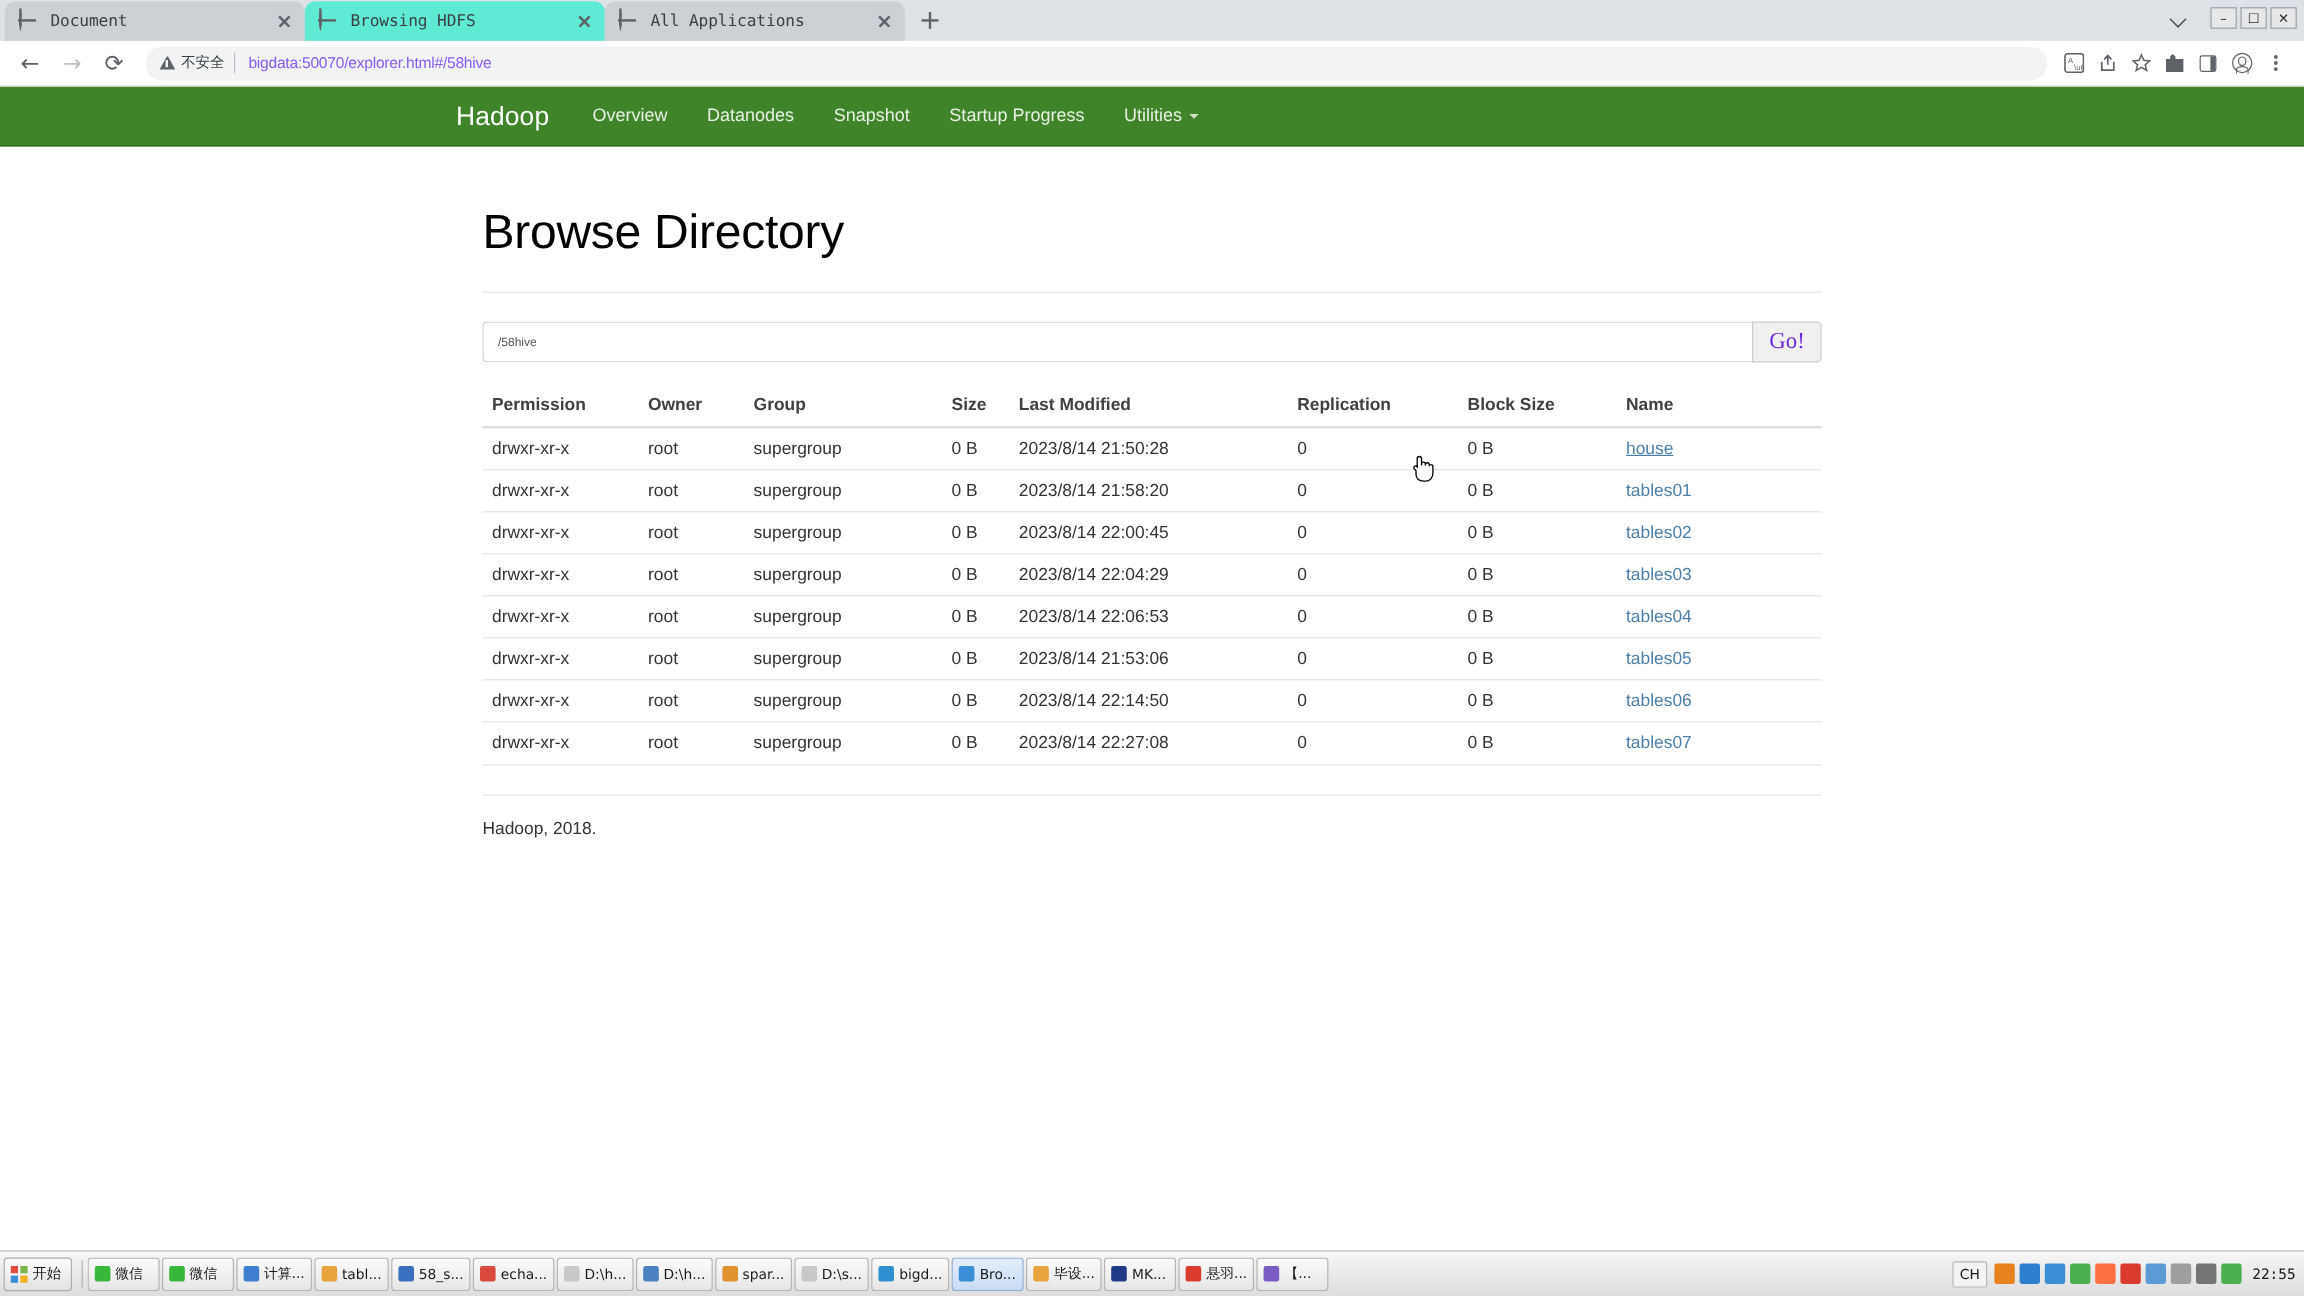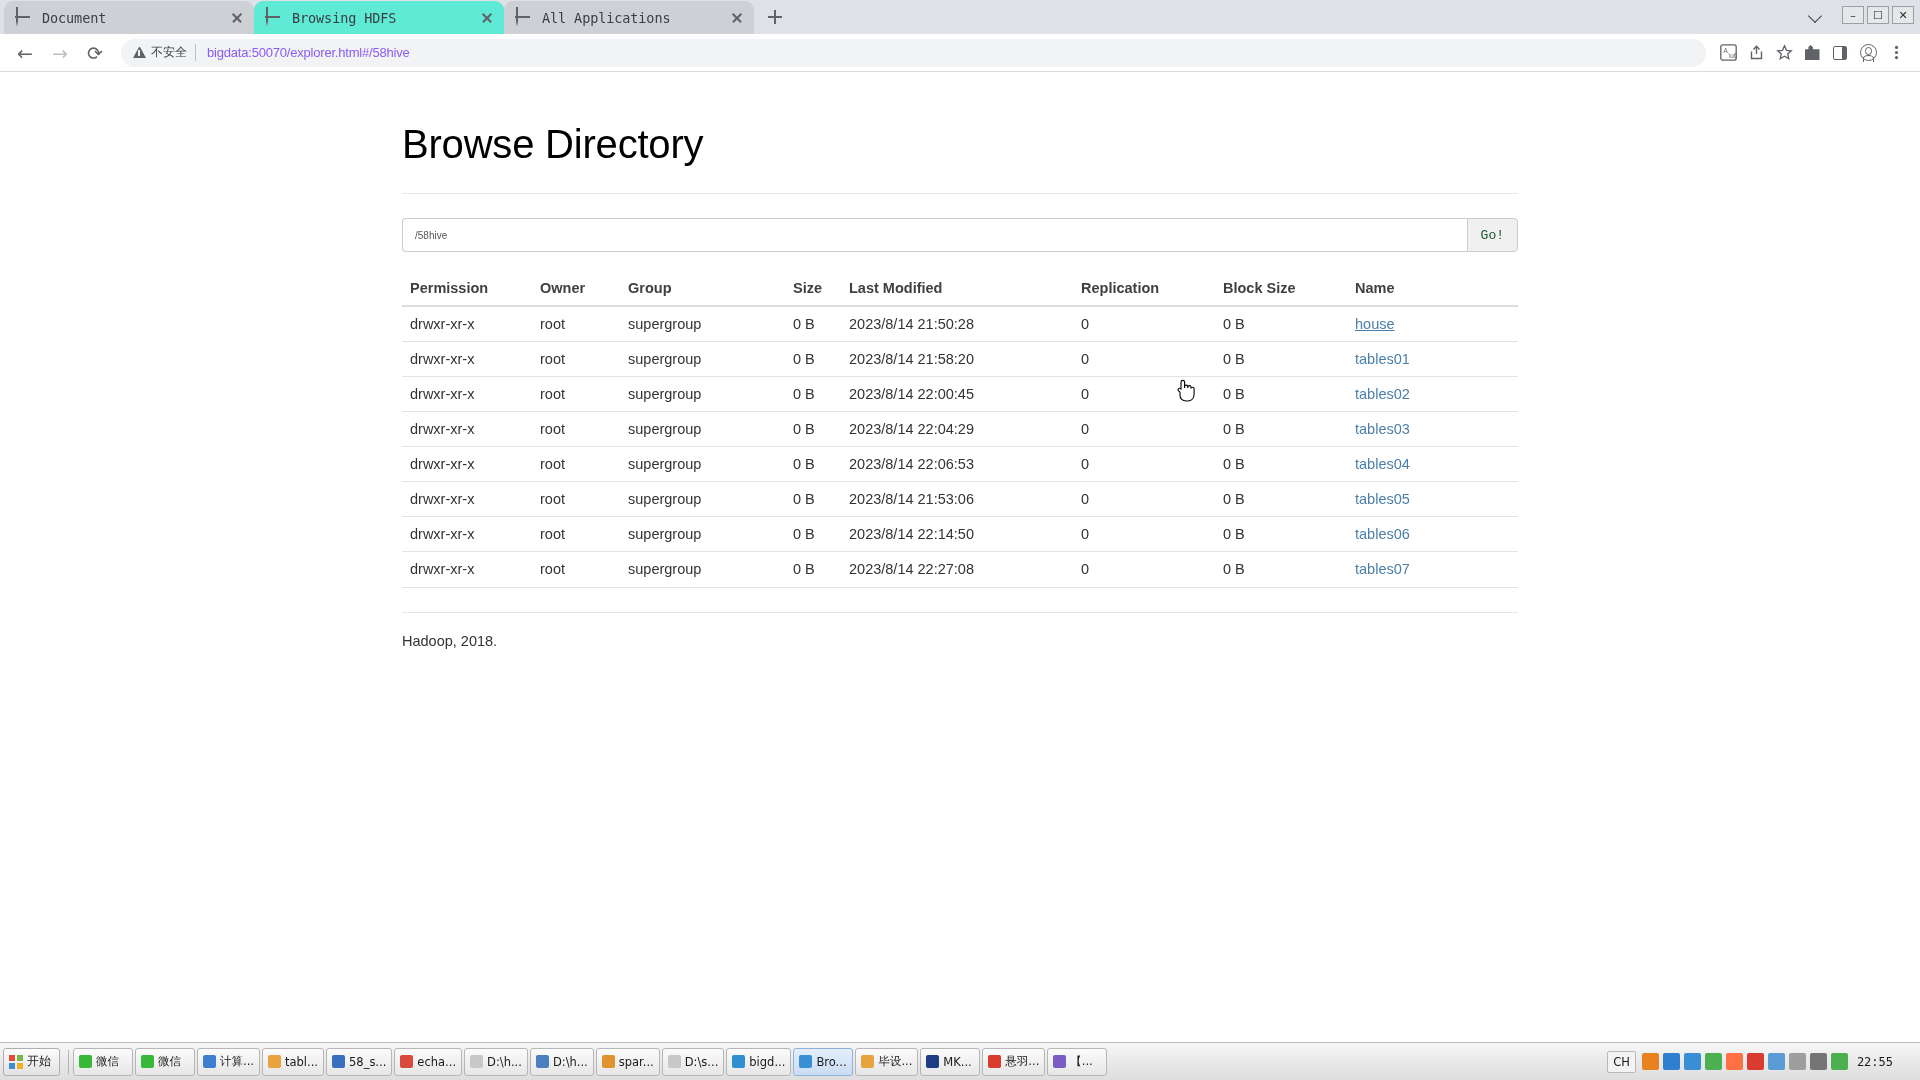--- a/index.html
+++ b/index.html
@@ -312,23 +312,23 @@
     font-family: "Liberation Sans", sans-serif;
     outline: none;
   }
   .go-btn {
     flex: 0 0 auto;
     height: 34px;
     padding: 0 13px;
     border: 1px solid #cccccc;
     border-radius: 0 4px 4px 0;
     background: #f0f0f0;
-    font-size: 13px;
-    color: #14532d;
-    font-family: Liberation Mono, monospace;
+    font-size: 19px;
+    color: #6d28d9;
+    font-family: Liberation Serif, serif;
     cursor: pointer;
   }
 
   table.fsview {
     width: calc(100% - 24px);
     margin: 20px 12px 0 12px;
     border-collapse: collapse;
     font-size: 14.5px;
     color: #333333;
   }
@@ -452,21 +452,21 @@
     border-radius: 2px;
   }
   .task-label {
     overflow: hidden;
     text-overflow: clip;
   }
   .tray {
     margin-left: auto;
     display: flex;
     align-items: center;
-    padding-right: 20px;
+    padding-right: 0;
     flex: 0 0 auto;
   }
   .tray-ico {
     width: 17px; height: 17px;
     margin: 0 2px;
     border-radius: 2px;
     flex: 0 0 17px;
   }
   .ime-box {
     padding: 0 5px; height: 22px;
@@ -561,20 +561,28 @@
             <circle cx="8.5" cy="3.4" r="1.6"></circle>
             <circle cx="8.5" cy="8.5" r="1.6"></circle>
             <circle cx="8.5" cy="13.6" r="1.6"></circle>
           </svg>
       </div>
     </div>
   </div>
 
   <div class="viewport">
 
+    <div class="hadoop-navbar">
+      <span class="brand">Hadoop</span>
+      <span class="navlink">Overview</span>
+      <span class="navlink">Datanodes</span>
+      <span class="navlink">Snapshot</span>
+      <span class="navlink">Startup Progress</span>
+      <span class="navlink"><span>Utilities</span><span class="caret"></span></span>
+    </div>
 
     <div class="container">
 
       <h1 class="page-title">Browse Directory</h1>
       <div class="title-rule"></div>
 
       <div class="pathbar">
         <input class="path-input" type="text" value="/58hive" style="">
         <button class="go-btn">Go!</button>
       </div>

